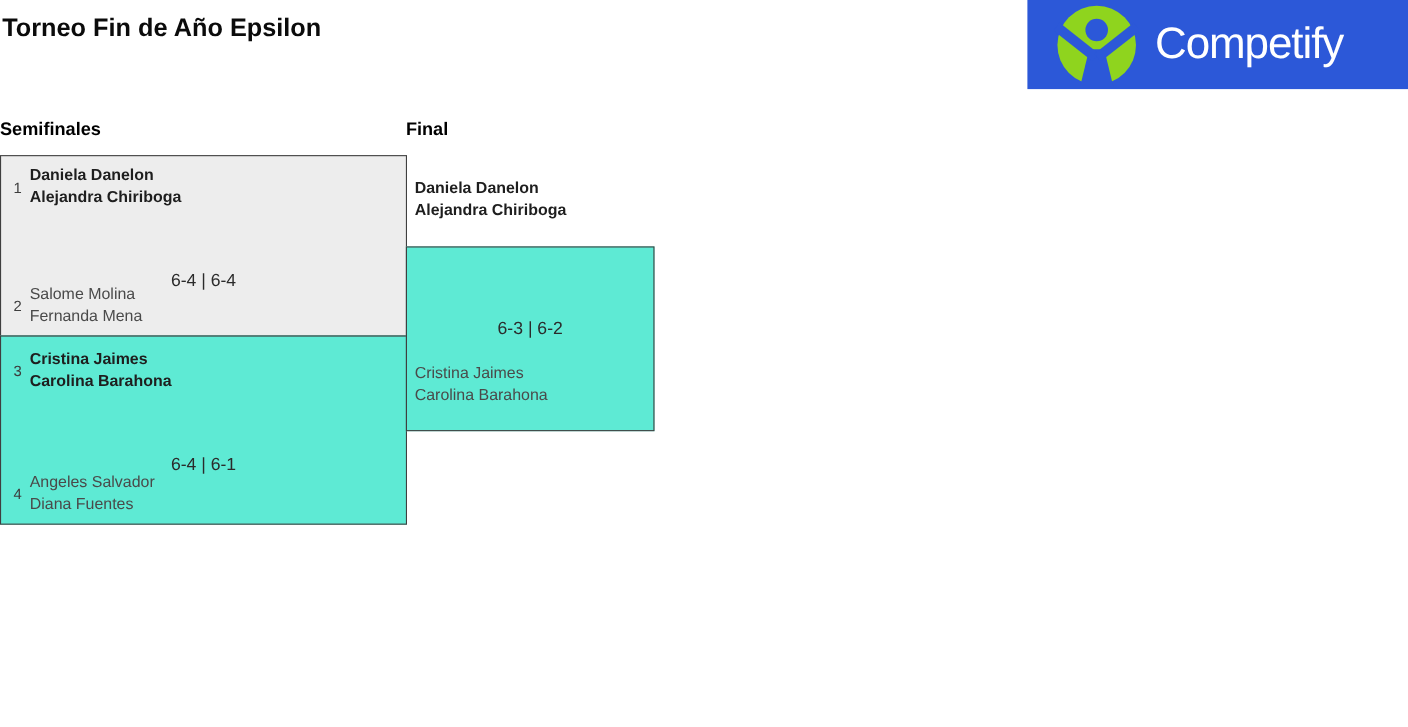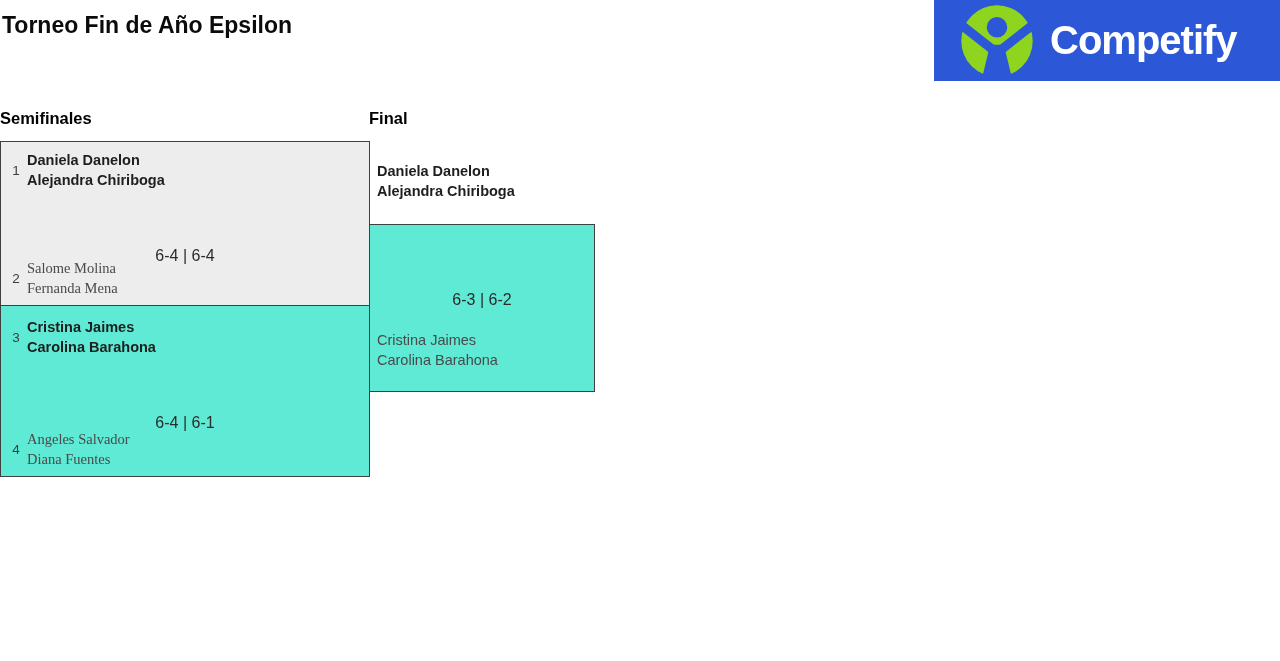--- a/index.html
+++ b/index.html
@@ -14,21 +14,21 @@
   .page-title{
     left:2px;top:8px;font-size:23px;font-weight:700;color:#0b0b0b;
     line-height:34px;letter-spacing:0;
   }
   .logo-box{
     left:934px;top:0;width:346px;height:81px;background:#2c58d8;
     display:flex;align-items:center;
   }
   .logo-icon{margin-left:25px;width:76px;height:76px;flex:0 0 auto;}
   .logo-word{
-    margin-left:15px;color:#ffffff;font-size:40px;font-weight:700;
+    margin-left:15px;color:#ffffff;font-size:40px;font-weight:400;
     letter-spacing:-1px;line-height:81px;
   }
 
   
   .round-header{
     top:109px;text-align:left;font-size:16.5px;font-weight:700;color:#000;
   }
   .rh-semis{left:0;width:370px;}
   .rh-final{left:369px;width:226px;}
 
@@ -40,21 +40,21 @@
   .sf2{left:0;top:305px;width:370px;height:172px;}
   .final-box{left:369px;top:224px;width:226px;height:168px;}
 
   .team-row{position:absolute;left:0;display:flex;align-items:center;}
   .team-row .seed{
     width:16px;margin-left:7px;font-size:13.5px;color:#3d3d3d;
     font-weight:400;text-align:center;flex:0 0 auto;
   }
   .team-names{margin-left:3px;font-size:14.5px;line-height:19.5px;}
   .winner .team-names{font-weight:700;color:#1e1e1e;}
-  .loser  .team-names{font-weight:400;color:#4a4a4a;font-family:Liberation Serif, serif;}
+  .loser  .team-names{font-weight:400;color:#4a4a4a;}
 
   .score{
     position:absolute;left:0;width:100%;text-align:center;
     font-size:16px;color:#2b2b2b;margin-top:32px;
   }
   .sf .score{top:50%;transform:translateY(-50%);}
 
   .team-top{top:9px;}
   .team-bottom{bottom:7px;}
 

